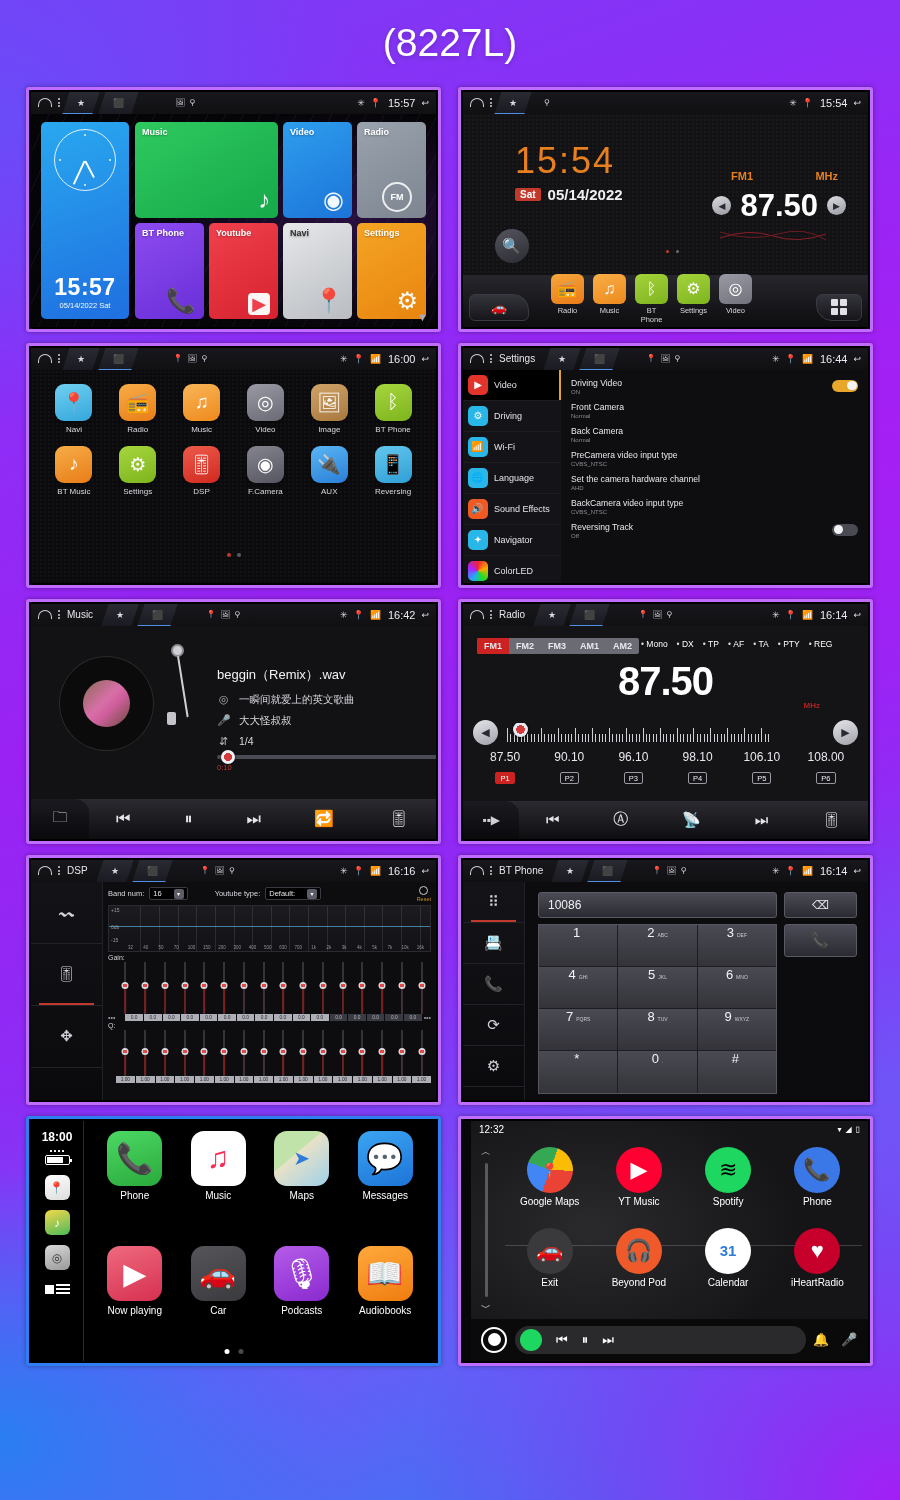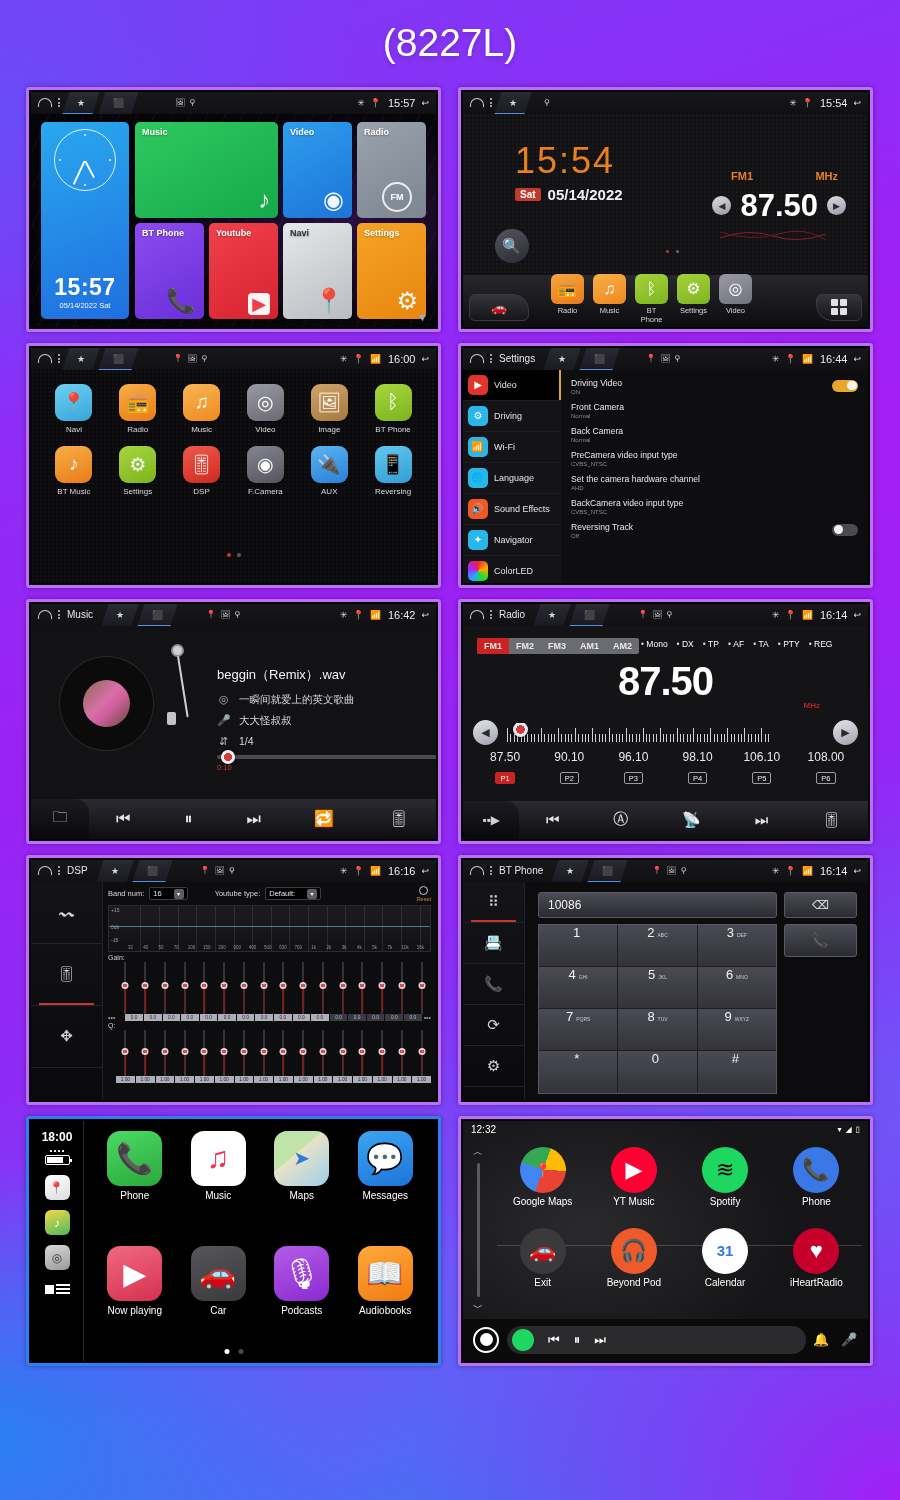--- a/index.html
+++ b/index.html
@@ -312,21 +312,21 @@
   .cpapp { text-align:center; }
   .cpicon { width:55px;height:55px;border-radius:13px; margin:0 auto 4px;
     display:flex;align-items:center;justify-content:center;font-size:30px;color:#fff;}
   .cplab { font-size:10px; color:#fff; }
   .cpdots { position:absolute; left:50%; transform:translateX(-50%); bottom:7px; display:flex; gap:9px;}
   .cpdots i{width:5px;height:5px;border-radius:50%;background:#4a4a4c;display:block;}
   .cpdots i.on{background:#fff;}
 
   
   .p10-body{ position:absolute; inset:0; background:#1b1b1d;
-    background-image:radial-gradient(ellipse 300px 200px at 30% 45%, #2a2a2d, #151517 70%);}
+    background-image:radial-gradient(ellipse 300px 200px at 30% 45%, #2a2a2d, #151517 70%);margin-left:8px;}
   .aastatus { height:17px; display:flex; align-items:center; padding:0 8px; color:#fff; font-size:10px;}
   .aastatus .r{margin-left:auto; display:flex; gap:4px; font-size:8px;}
   .aaside { position:absolute; left:6px; top:24px; bottom:46px; width:18px; display:flex;
     flex-direction:column; align-items:center; color:#e6e6e8; font-size:10px;}
   .aatrack { flex:1; width:3px; background:#5a5a5e; border-radius:2px; margin:4px 0;}
   .aagrid { position:absolute; left:34px; right:6px; top:22px; bottom:46px;
     display:grid; grid-template-columns:repeat(4,1fr); grid-template-rows:1fr 1fr 10px; gap:0;}
   .aaapp { text-align:center; padding-top:4px;}
   .aaicon { width:46px;height:46px;border-radius:50%; margin:0 auto 3px;
     display:flex;align-items:center;justify-content:center;font-size:22px;color:#fff; position:relative;}

